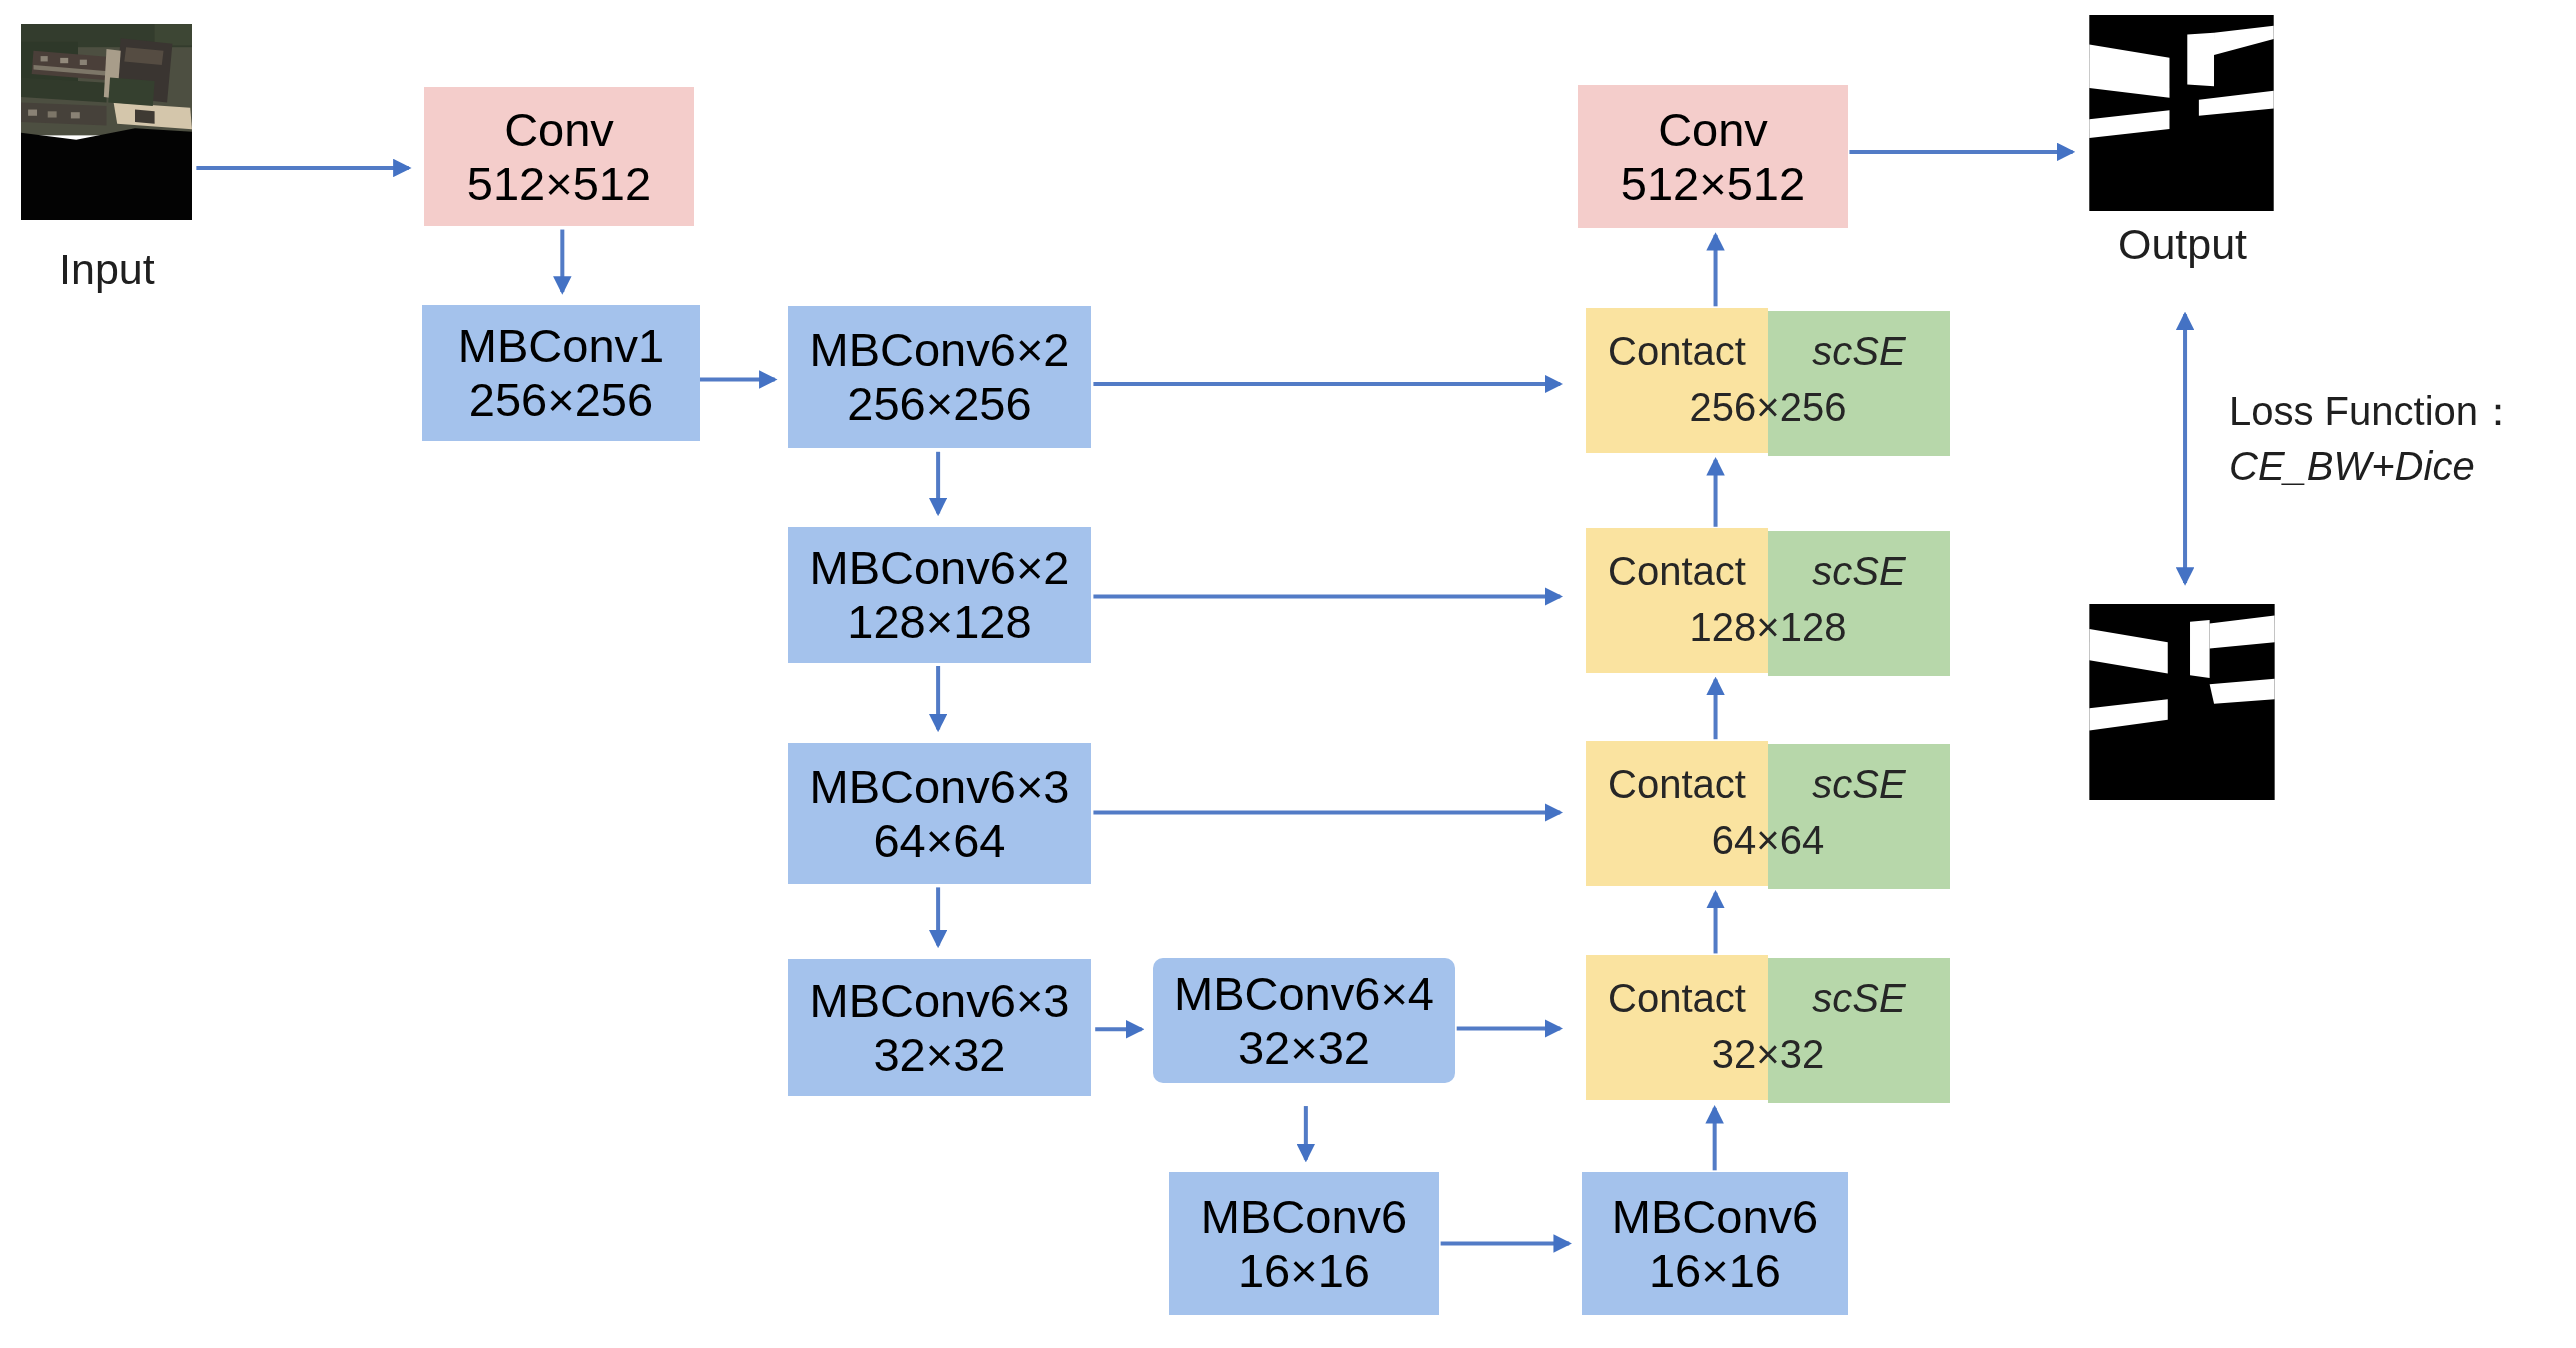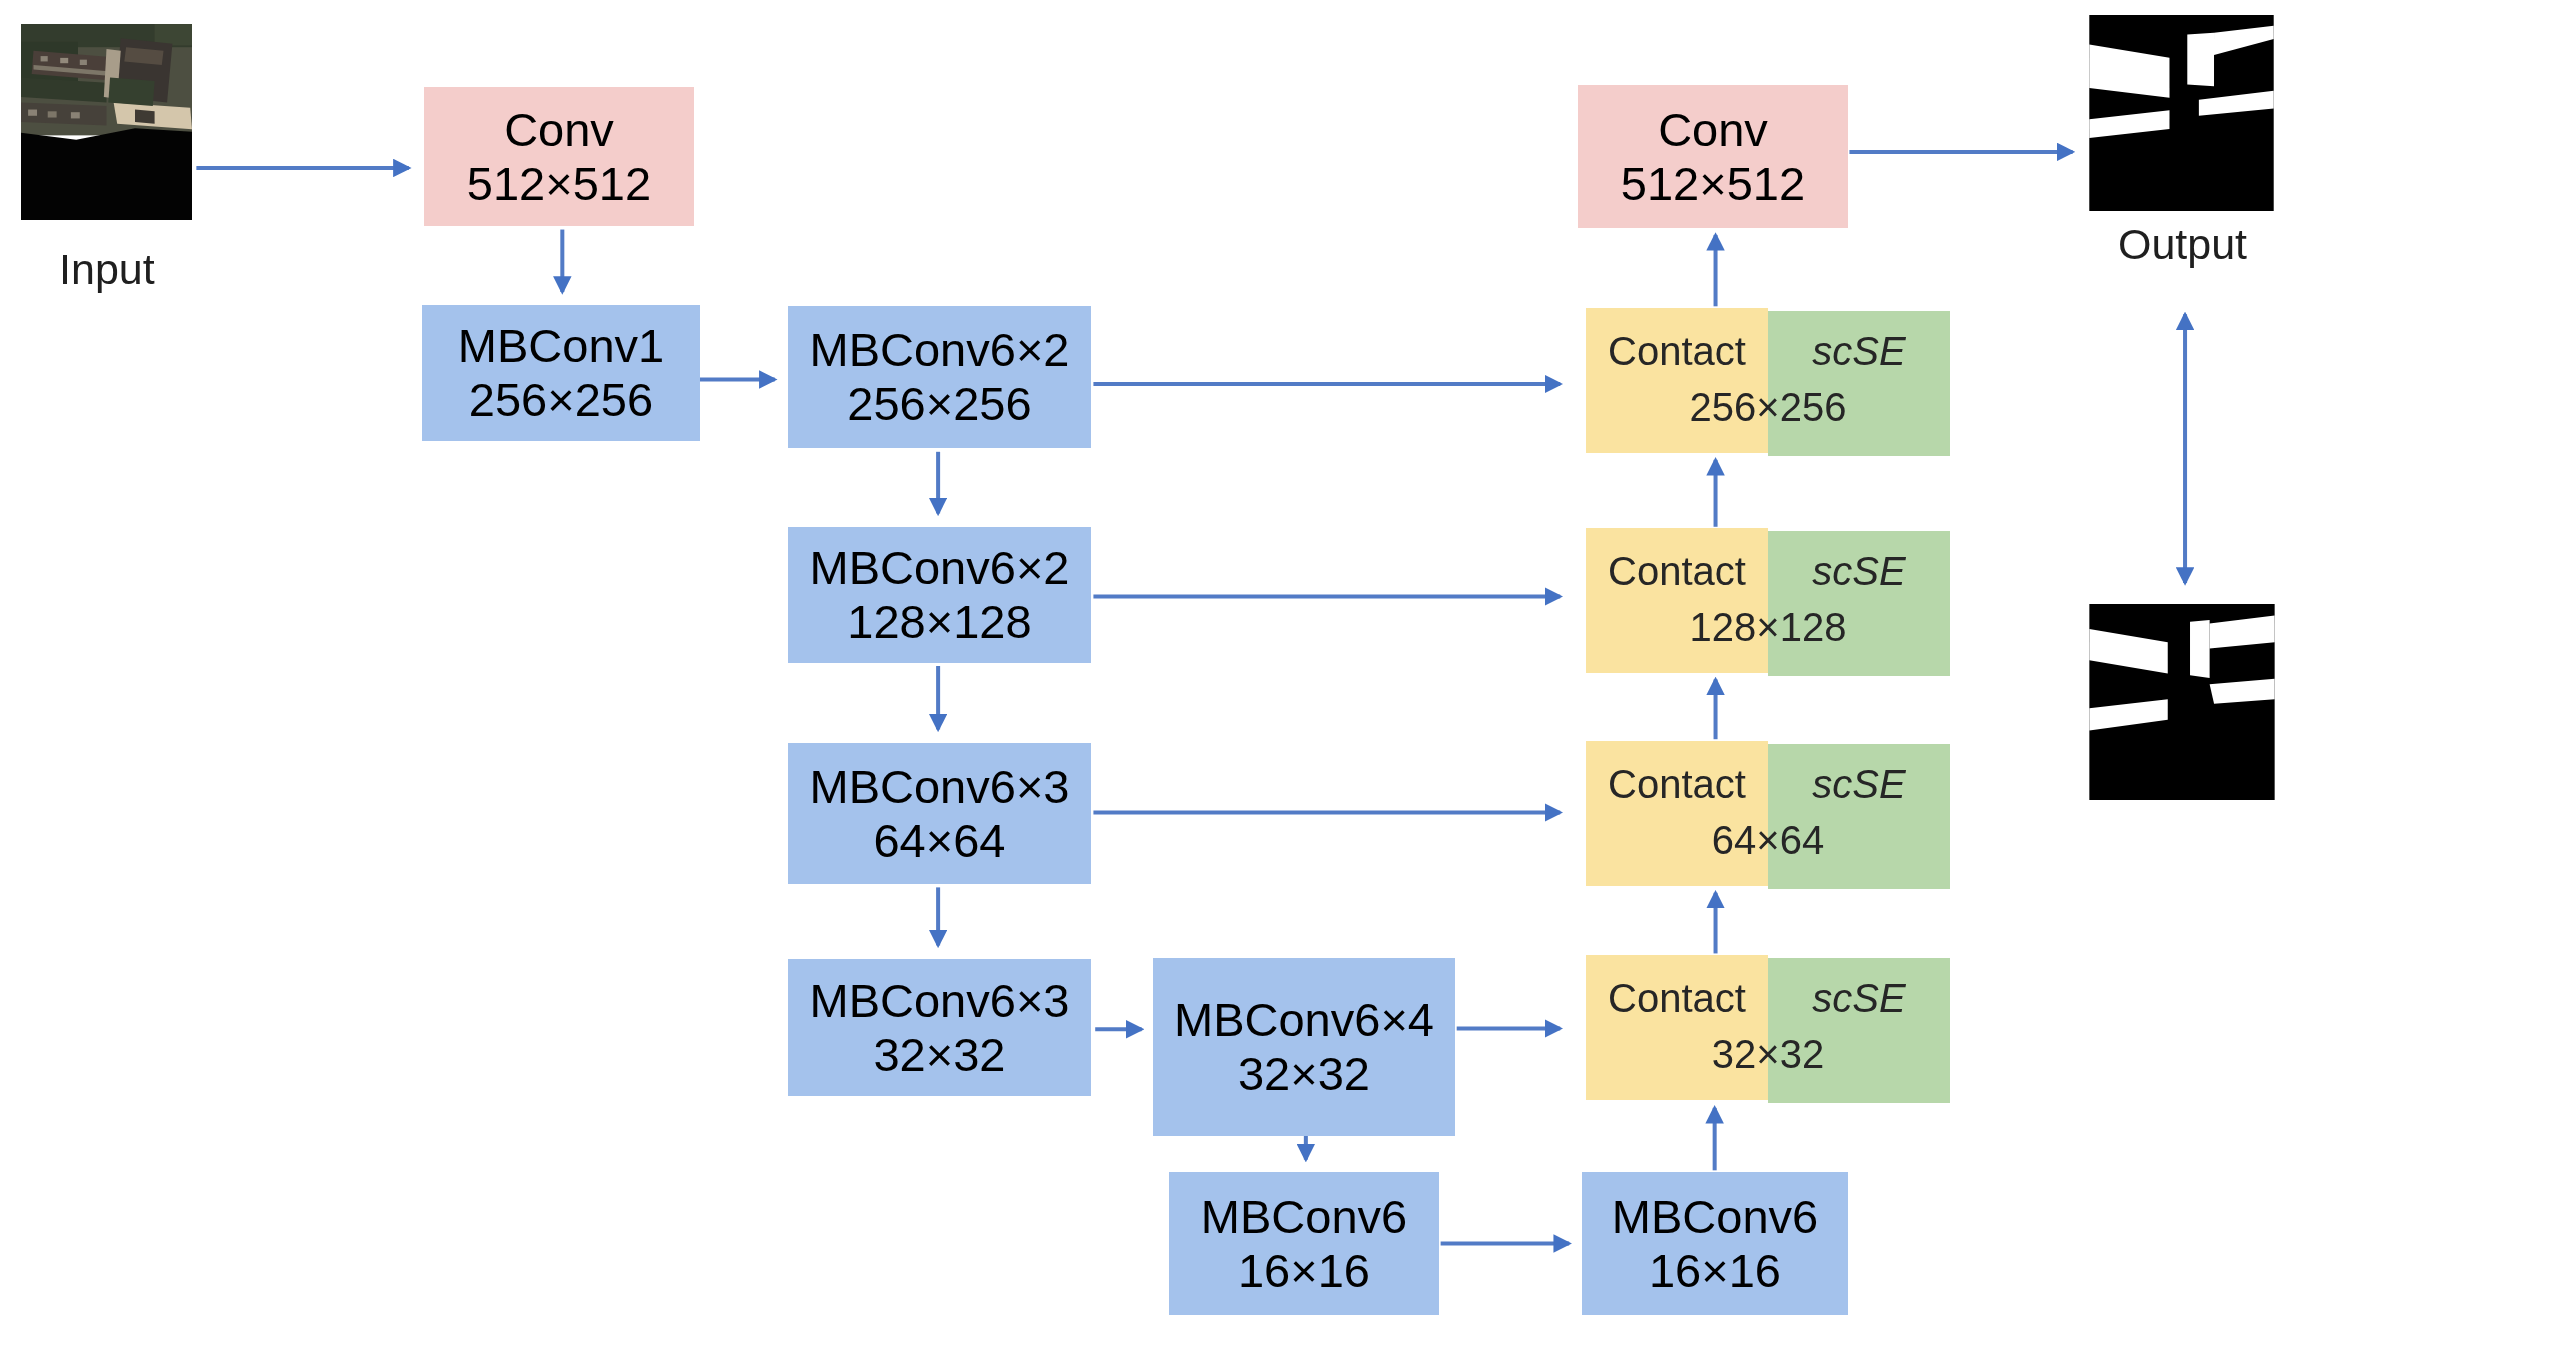--- a/index.html
+++ b/index.html
@@ -119,21 +119,21 @@
     <div>128×128</div>
   </div>
   <div class="box blue" style="left:788px;top:743px;width:303px;height:141px;">
     <div>MBConv6×3</div>
     <div>64×64</div>
   </div>
   <div class="box blue" style="left:788px;top:959px;width:303px;height:137px;">
     <div>MBConv6×3</div>
     <div>32×32</div>
   </div>
-  <div class="box blue" style="left:1153px;top:958px;width:302px;height:178px;">
+  <div class="box blue" style="left:1153px;top:958px;width:302px;height:125px;border-radius:10px;">
     <div>MBConv6×4</div>
     <div>32×32</div>
   </div>
   <div class="box blue" style="left:1169px;top:1172px;width:270px;height:143px;">
     <div>MBConv6</div>
     <div>16×16</div>
   </div>
   <div class="box blue" style="left:1582px;top:1172px;width:266px;height:143px;">
     <div>MBConv6</div>
     <div>16×16</div>
@@ -177,20 +177,24 @@
       <rect width="207" height="220" fill="#000000"></rect>
       <polygon points="0,33 90,48 90,93 0,82" fill="#ffffff"></polygon>
       <polygon points="110,22 140,20 140,80 110,78" fill="#ffffff"></polygon>
       <polygon points="140,20 207,12 207,27 140,45" fill="#ffffff"></polygon>
       <polygon points="123,95 207,85 207,105 123,113" fill="#ffffff"></polygon>
       <polygon points="0,117 90,107 90,128 0,138" fill="#ffffff"></polygon>
     </svg>
   </div>
   <div class="caption" style="left:2080px;top:220px;width:205px;">Output</div>
 
+  <div class="loss">
+    <div class="l1">Loss Function：</div>
+    <div class="l2">CE_BW+Dice</div>
+  </div>
 
   <div class="shot" style="left:2089px;top:604px;width:186px;height:196px;">
     <svg width="186" height="196" viewBox="0 0 208 220" xmlns="http://www.w3.org/2000/svg">
       <rect width="208" height="220" fill="#000000"></rect>
       <polygon points="0,28 88,43 88,78 0,63" fill="#ffffff"></polygon>
       <polygon points="113,20 135,18 135,83 113,80" fill="#ffffff"></polygon>
       <polygon points="135,22 208,13 208,43 135,50" fill="#ffffff"></polygon>
       <polygon points="135,90 208,84 208,107 140,112" fill="#ffffff"></polygon>
       <polygon points="0,117 88,107 88,130 0,142" fill="#ffffff"></polygon>
     </svg>

